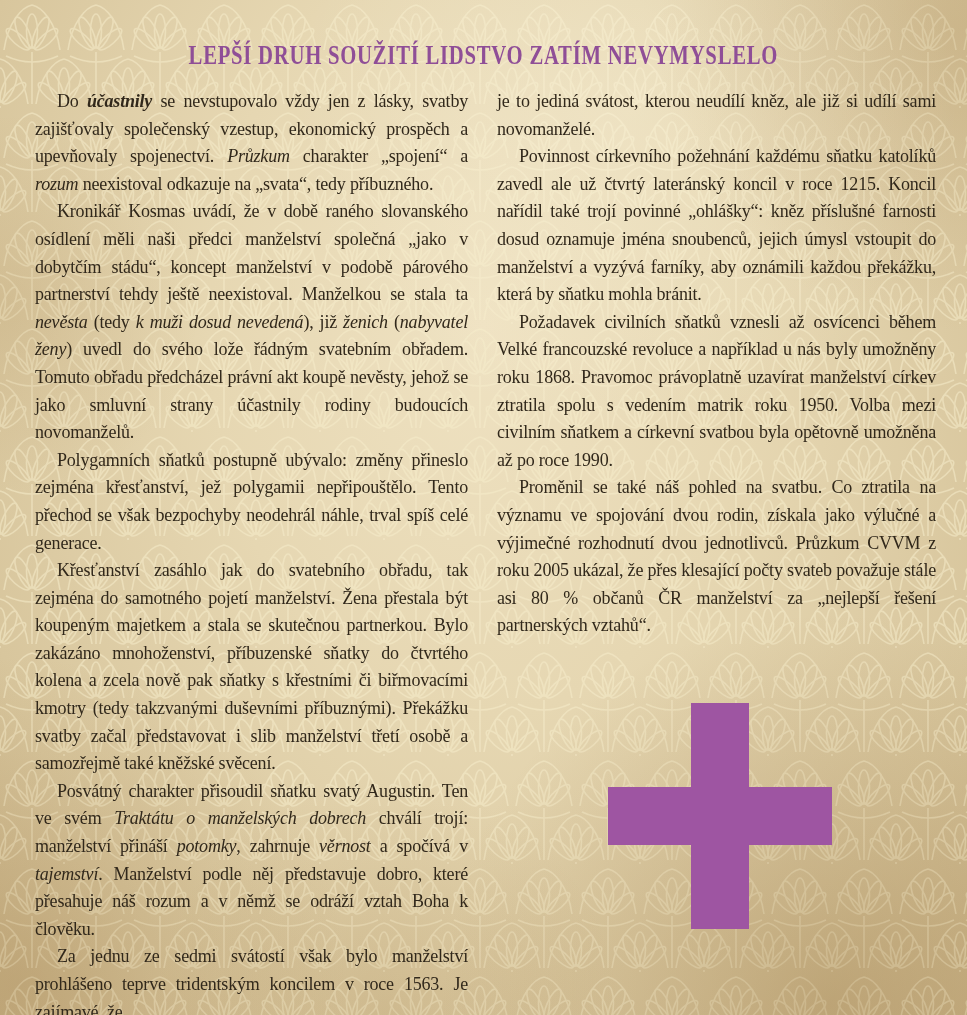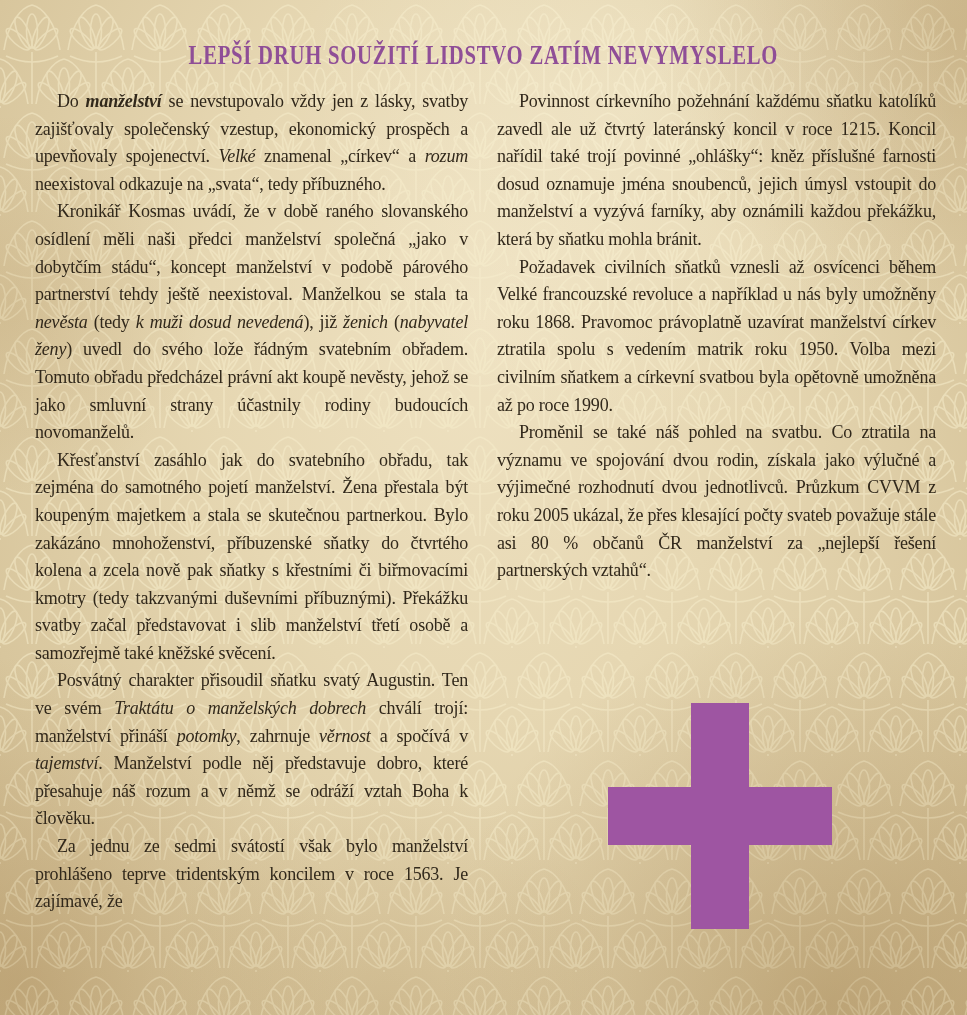--- a/index.html
+++ b/index.html
@@ -78,27 +78,29 @@
     </defs>
     <rect width="967" height="1015" fill="url(#fanpat)"></rect>
   </svg>
 
   <div class="texture"></div>
 
   <h1 class="title"><span class="title-inner">LEPŠÍ DRUH SOUŽITÍ LIDSTVO ZATÍM NEVYMYSLELO</span></h1>
 
   <div class="columns">
     <div class="col">
-        <p class="indent"><span>Do </span><span class="bold-italic">manželství</span><span> se nevstupovalo vždy jen z lásky, svatby zajišťovaly společenský vzestup, ekonomický prospěch a upevňovaly spojenectví. </span><span class="italic">Velké</span><span> znamenal „církev“ a </span><span class="italic">rozum</span><span> neexistoval odkazuje na „svata“, tedy příbuzného.</span></p>
+        <p class="indent"><span>Do </span><span class="bold-italic">účastnily</span><span> se nevstupovalo vždy jen z lásky, svatby zajišťovaly společenský vzestup, ekonomický prospěch a upevňovaly spojenectví. </span><span class="italic">Průzkum</span><span> charakter „spojení“ a </span><span class="italic">rozum</span><span> neexistoval odkazuje na „svata“, tedy příbuzného.</span></p>
         <p class="indent"><span>Kronikář Kosmas uvádí, že v době raného slovanského osídlení měli naši předci manželství společná „jako v dobytčím stádu“, koncept manželství v podobě párového partnerství tehdy ještě neexistoval. Manželkou se stala ta </span><span class="italic">nevěsta</span><span> (tedy </span><span class="italic">k muži dosud nevedená</span><span>), již </span><span class="italic">ženich</span><span> (</span><span class="italic">nabyvatel ženy</span><span>) uvedl do svého lože řádným svatebním obřadem. Tomuto obřadu předcházel právní akt koupě nevěsty, jehož se jako smluvní strany účastnily rodiny budoucích novomanželů.</span></p>
+        <p class="indent"><span>Polygamních sňatků postupně ubývalo: změny přineslo zejména křesťanství, jež polygamii nepřipouštělo. Tento přechod se však bezpochyby neodehrál náhle, trval spíš celé generace.</span></p>
         <p class="indent"><span>Křesťanství zasáhlo jak do svatebního obřadu, tak zejména do samotného pojetí manželství. Žena přestala být koupeným majetkem a stala se skutečnou partnerkou. Bylo zakázáno mnohoženství, příbuzenské sňatky do čtvrtého kolena a zcela nově pak sňatky s křestními či biřmovacími kmotry (tedy takzvanými duševními příbuznými). Překážku svatby začal představovat i slib manželství třetí osobě a samozřejmě také kněžské svěcení.</span></p>
         <p class="indent"><span>Posvátný charakter přisoudil sňatku svatý Augustin. Ten ve svém </span><span class="italic">Traktátu o manželských dobrech</span><span> chválí trojí: manželství přináší </span><span class="italic">potomky</span><span>, zahrnuje </span><span class="italic">věrnost</span><span> a spočívá v </span><span class="italic">tajemství</span><span>. Manželství podle něj představuje dobro, které přesahuje náš rozum a v němž se odráží vztah Boha k člověku.</span></p>
         <p class="indent"><span>Za jednu ze sedmi svátostí však bylo manželství prohlášeno teprve tridentským koncilem v roce 1563. Je zajímavé, že</span></p>
       </div>
     <div class="col">
+        <p class=""><span>je to jediná svátost, kterou neudílí kněz, ale již si udílí sami novomanželé.</span></p>
         <p class="indent"><span>Povinnost církevního požehnání každému sňatku katolíků zavedl ale už čtvrtý lateránský koncil v roce 1215. Koncil nařídil také trojí povinné „ohlášky“: kněz příslušné farnosti dosud oznamuje jména snoubenců, jejich úmysl vstoupit do manželství a vyzývá farníky, aby oznámili každou překážku, která by sňatku mohla bránit.</span></p>
         <p class="indent"><span>Požadavek civilních sňatků vznesli až osvícenci během Velké francouzské revoluce a například u nás byly umožněny roku 1868. Pravomoc právoplatně uzavírat manželství církev ztratila spolu s vedením matrik roku 1950. Volba mezi civilním sňatkem a církevní svatbou byla opětovně umožněna až po roce 1990.</span></p>
         <p class="indent"><span>Proměnil se také náš pohled na svatbu. Co ztratila na významu ve spojování dvou rodin, získala jako výlučné a výjimečné rozhodnutí dvou jednotlivců. Průzkum CVVM z roku 2005 ukázal, že přes klesající počty svateb považuje stále asi 80 % občanů ČR manželství za „nejlepší řešení partnerských vztahů“.</span></p>
       </div>
   </div>
 
   <div class="cross">
     <div class="bar-v"></div>
     <div class="bar-h"></div>
   </div>

